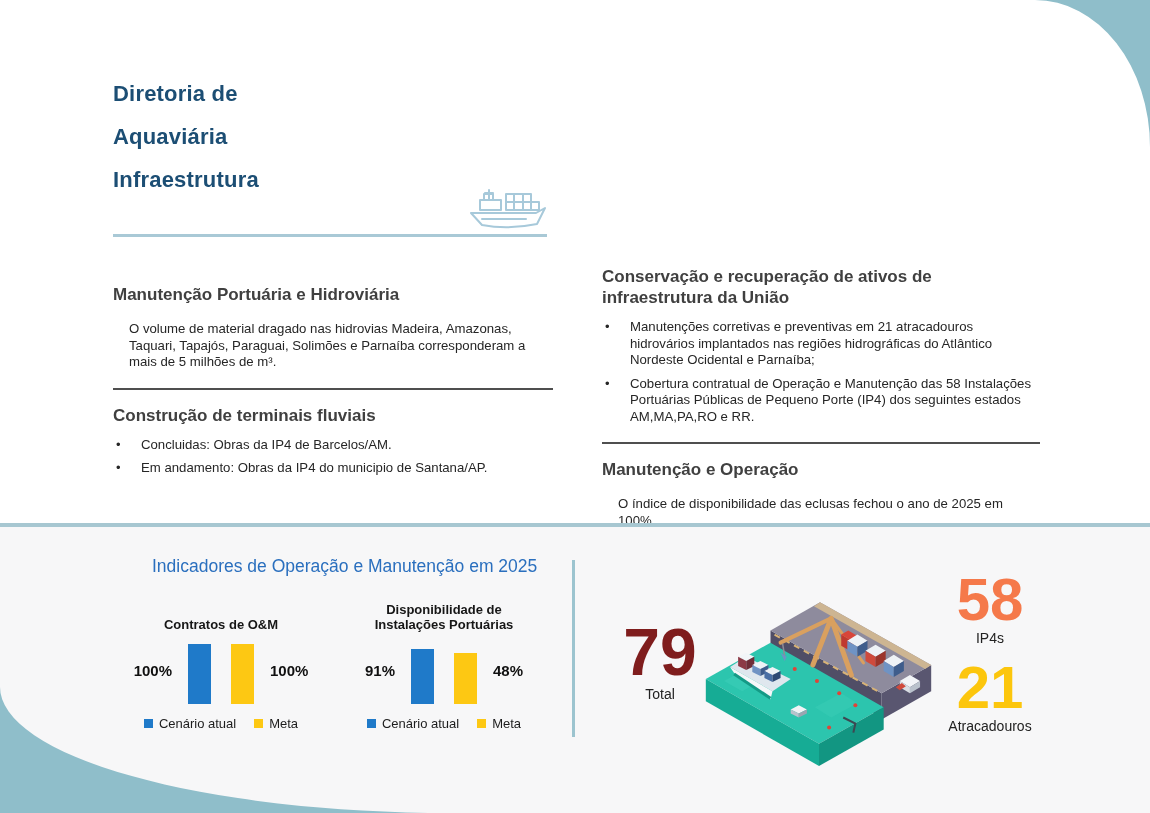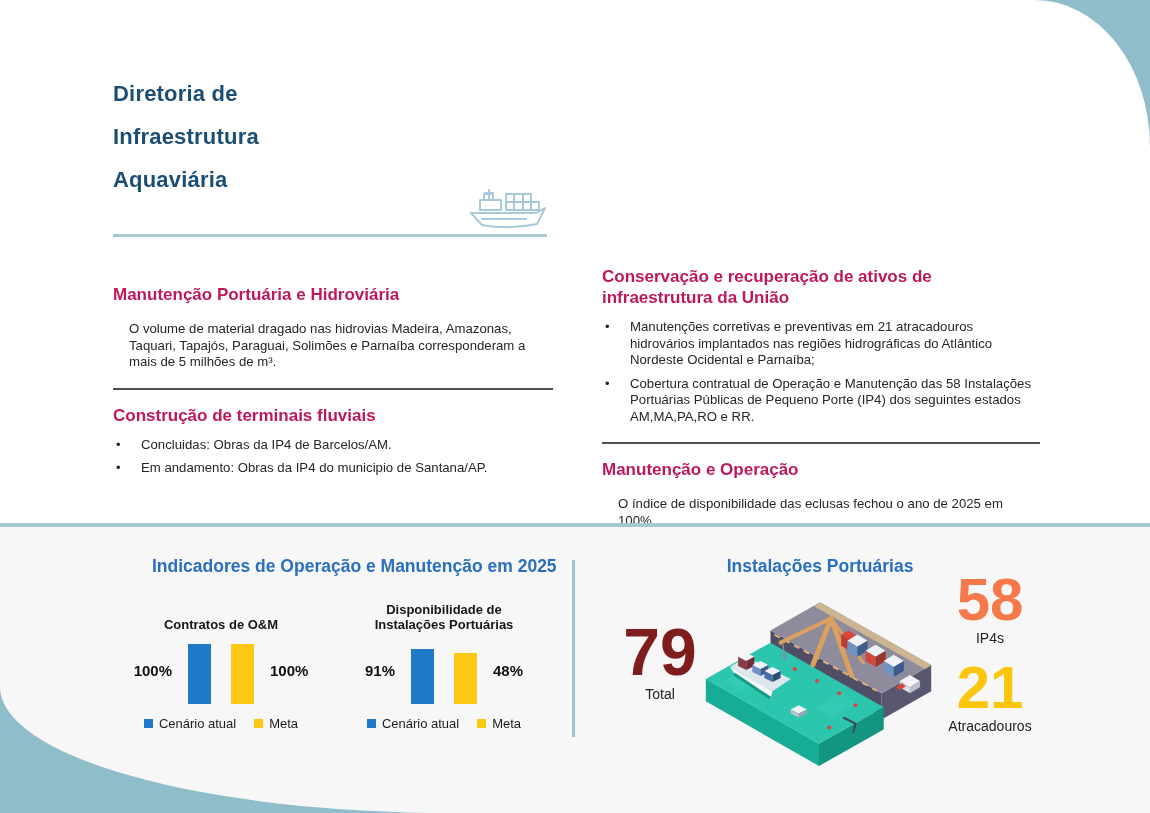--- a/index.html
+++ b/index.html
@@ -14,32 +14,32 @@
   
   .main-title{position:absolute;left:113px;top:72px;font-size:22px;line-height:43px;
               font-weight:bold;color:#1c4e74;letter-spacing:.2px;}
   .title-underline{position:absolute;left:113px;top:234px;width:434px;height:3px;background:#a9c9d6;}
   .ship-icon{position:absolute;left:468px;top:186px;width:80px;height:48px;}
 
   
   .col{position:absolute;}
   .col-left{left:113px;top:284px;width:440px;}
   .col-right{left:602px;top:266px;width:438px;}
-  .sec-heading{margin:0 0 7px 0;font-size:17px;line-height:21px;font-weight:bold;color:#be185d;}
+  .sec-heading{margin:0 0 7px 0;font-size:17px;line-height:21px;font-weight:bold;color:#404040;}
   .sec-body{margin:16px;font-size:13.2px;line-height:16.5px;color:#262626;}
   .dark-divider{height:2px;background:#4f4f4f;border:none;margin:17px 0 15px 0;}
   .bullet-list{margin-top:11px;}
   .bullet-row{display:flex;margin:0 0 7px 0;font-size:13.2px;line-height:16.5px;color:#262626;}
   .bullet-dot{flex:0 0 25px;padding-left:3px;font-size:13px;line-height:16.5px;color:#262626;}
   .bullet-text{flex:1;}
 
   
   .bottom-band{position:absolute;left:0;top:523px;width:1150px;height:290px;
                background:#f7f7f8;border-top:4px solid #a7c7d1;box-sizing:border-box;z-index:1;}
-  .blue-heading{position:absolute;font-size:17.5px;font-weight:bold;color:#2a6fbe;z-index:2;}
+  .blue-heading{position:absolute;font-size:17.5px;font-weight:normal;color:#2a6fbe;z-index:2;}
   .ind-title{left:152px;top:556px;}
   .inst-title{left:700px;top:556px;width:240px;text-align:center;}
 
   
   .chart-group{position:absolute;top:592px;width:182px;display:flex;flex-direction:column;z-index:2;}
   .chart-group-1{left:130px;}
   .chart-group-2{left:353px;}
   .chart-title{height:40px;display:flex;align-items:flex-end;justify-content:center;
                text-align:center;font-weight:bold;font-size:13px;line-height:15px;color:#161616;}
   .bars-row{display:flex;justify-content:center;align-items:flex-end;height:68px;margin-top:4px;}
@@ -73,22 +73,22 @@
 
   <svg class="corner corner-tr" width="115" height="147" viewBox="0 0 115 147">
     <path d="M0,0 A115,147 0 0 1 115,147 L115,0 Z" fill="#8fbeca"></path>
   </svg>
   <svg class="corner corner-bl" width="452" height="126" viewBox="0 0 452 126">
     <path d="M0,0 A450,126 0 0 0 450,126 L0,126 Z" fill="#8fbeca"></path>
   </svg>
 
   <div class="main-title">
     <div>Diretoria de</div>
+    <div>Aquaviária</div>
     <div>Infraestrutura</div>
-    <div>Aquaviária</div>
   </div>
 
   <svg class="ship-icon" viewBox="0 0 80 48" fill="none" stroke="#a7c9da" stroke-width="2" stroke-linejoin="round" stroke-linecap="round">
     <line x1="21" y1="14" x2="21" y2="4"></line>
     <line x1="17" y1="7" x2="25" y2="7"></line>
     <rect x="16" y="8" width="9" height="6"></rect>
     <rect x="12" y="14" width="21" height="10"></rect>
     <rect x="38" y="8" width="25" height="16"></rect>
     <line x1="46" y1="8" x2="46" y2="24"></line>
     <line x1="55" y1="8" x2="55" y2="24"></line>
@@ -173,21 +173,20 @@
       </span>
       <span class="legend-item">
         <span class="legend-swatch" style="background: rgb(253, 200, 19);"></span>
         <span>Meta</span>
       </span>
     </div>
   </div>
 
   <div class="v-divider"></div>
 
-  <div class="blue-heading inst-title">Instalações Portuárias</div>
 
   <div class="stat-block stat-total">
     <div class="stat-number" style="color: #7f1d1d;">79</div>
     <div class="stat-label">Total</div>
   </div>
   <div class="stat-block stat-ip4">
     <div class="stat-number" style="color: rgb(245, 121, 74);">58</div>
     <div class="stat-label">IP4s</div>
   </div>
   <div class="stat-block stat-atr">

